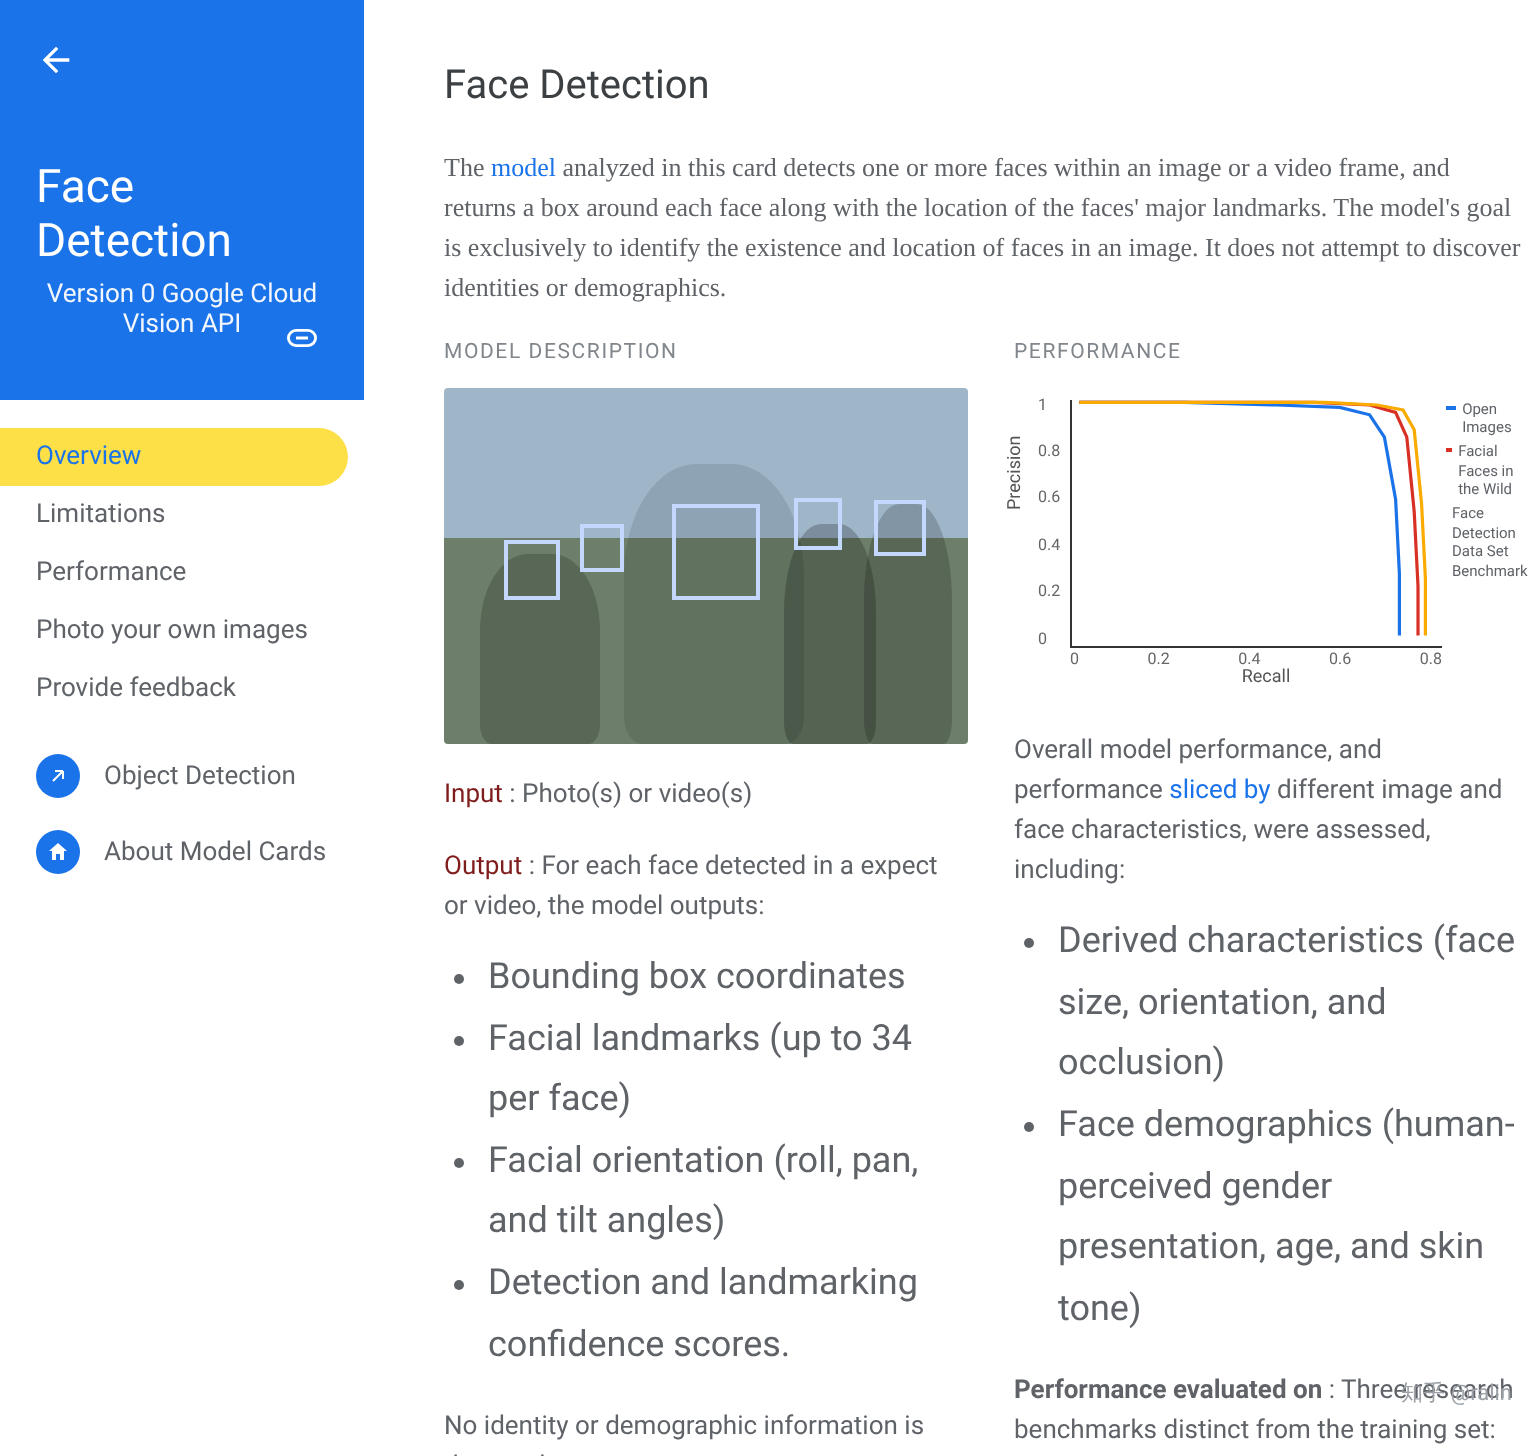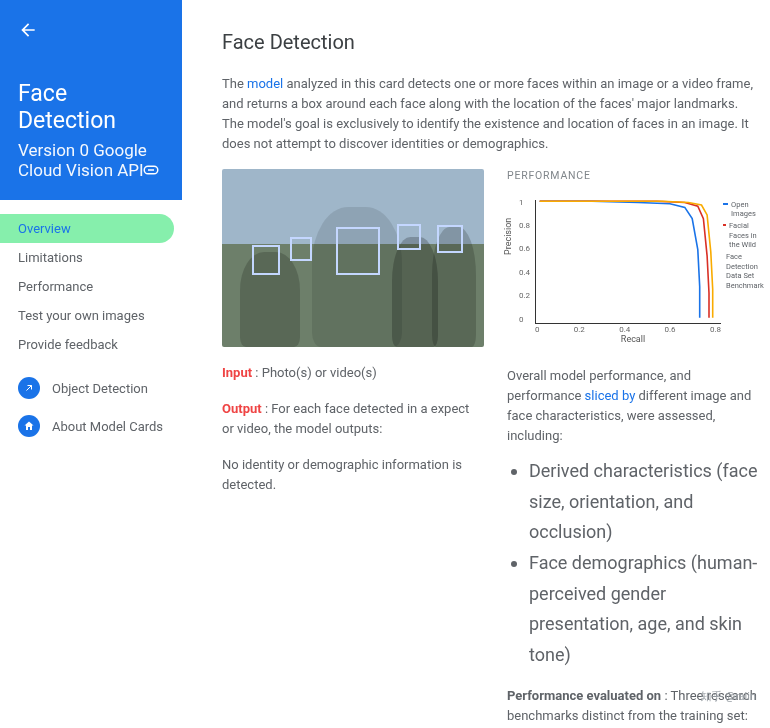--- a/index.html
+++ b/index.html
@@ -15,43 +15,43 @@
   .sidebar { width: 182px; flex: 0 0 182px; }
   .hero {
     background: #1a73e8;
     color: #fff;
     padding: 20px 18px 16px 18px;
     height: 200px;
     position: relative;
   }
   .back { width: 20px; height: 20px; cursor: pointer; }
   .hero-title { font-size: 23px; font-weight: 400; margin-top: 40px; }
-  .hero-sub { font-size: 17px; margin-top: 6px; opacity: .95; }
+  .hero-sub { font-size: 13px; margin-top: 6px; opacity: .95; text-align: center; }
   .link-icon { position: absolute; right: 22px; bottom: 18px; }
   .nav { padding: 14px 0 10px 0; }
   .nav-item {
     padding: 7px 18px;
     font-size: 13px;
     color: #5f6368;
     cursor: pointer;
     border-radius: 0 18px 18px 0;
     margin-right: 8px;
   }
-  .nav-item.active { background: #86efac; color: #1a73e8; }
+  .nav-item.active { background: #fde047; color: #1a73e8; }
   .other-h { font-size: 12.5px; font-weight: 700; color: #3c4043; padding: 14px 18px 8px; }
   .oc-row { display: flex; align-items: center; gap: 12px; padding: 8px 18px; cursor: pointer; }
   .oc-dot {
     width: 22px; height: 22px; border-radius: 50%; background: #1a73e8;
     display: flex; align-items: center; justify-content: center; flex: 0 0 22px;
   }
   .oc-label { font-size: 13px; color: #5f6368; }
   
   .main { flex: 1; padding: 30px 18px 30px 40px; }
   h1.page-title { font-size: 20px; font-weight: 400; color: #3c4043; margin-bottom: 20px; }
-  .intro p { font-size: 13px; line-height: 1.55; margin-bottom: 14px; max-width: 540px; }
+  .intro p { font-size: 13px; line-height: 1.55; margin-bottom: 14px; max-width: 540px; font-family: Liberation Serif, serif; }
   .link { color: #1a73e8; text-decoration: none; }
   .uline { color: #1a73e8; text-decoration: underline; }
   .cols { display: flex; gap: 28px; margin-top: 8px; }
   .col { flex: 1; min-width: 0; }
   .sec-label {
     font-size: 10.5px; letter-spacing: .8px; color: #80868b;
     margin-bottom: 12px; text-transform: uppercase;
   }
   .model-img {
     width: 262px; height: 178px; border-radius: 2px;
@@ -65,21 +65,21 @@
   .p3 { left: 170px; bottom: 0; width: 46px; height: 110px; background: rgba(0,0,0,.22); }
   .p4 { left: 210px; bottom: 0; width: 44px; height: 120px; }
   .face-box { position: absolute; border: 2px solid #c4d7ff; }
   .f1 { left: 30px; top: 76px; width: 28px; height: 30px; }
   .f2 { left: 68px; top: 68px; width: 22px; height: 24px; }
   .f3 { left: 114px; top: 58px; width: 44px; height: 48px; }
   .f4 { left: 175px; top: 55px; width: 24px; height: 26px; }
   .f5 { left: 215px; top: 56px; width: 26px; height: 28px; }
 
   .kv { font-size: 13px; line-height: 1.55; margin-top: 16px; }
-  .kv b { color: #ef4444; font-weight: 700; }
+  .kv b { color: #7f1d1d; font-weight: 400; }
   ul.bul { list-style: disc; padding-left: 22px; margin: 10px 0; }
   ul.bul li { font-size: 18px; line-height: 1.7; }
   .p { font-size: 13px; line-height: 1.55; margin-top: 16px; }
 
   
   .chart-wrap { position: relative; width: 252px; height: 150px; }
   .chart-axes { position: absolute; left: 28px; top: 6px; width: 186px; height: 124px; border-left:1.5px solid #333; border-bottom:1.5px solid #333; }
   .xlab { position: absolute; bottom: 0; left: 0; right: 0; text-align: center; font-size: 9px; color: #555; }
   .ylab { position: absolute; left: -4px; top: 50%; transform: rotate(-90deg) translateX(14px); transform-origin: left top; font-size: 9px; color: #555; }
   .ticks-x { position: absolute; left: 28px; right: 38px; bottom: 10px; display: flex; justify-content: space-between; font-size: 8px; color: #666; }
@@ -107,21 +107,21 @@
         <svg viewBox="0 0 24 24" width="18" height="18" fill="#fff">
             <path d="M3.9 12a4.1 4.1 0 0 1 4.1-4.1h4V6H8a6 6 0 0 0 0 12h4v-1.9H8A4.1 4.1 0 0 1 3.9 12zm4.1 1h8v-2H8v2zm8-7h-4v1.9h4a4.1 4.1 0 0 1 0 8.2h-4V18h4a6 6 0 0 0 0-12z"></path>
           </svg>
       </span>
     </div>
 
     <nav class="nav">
       <div class="nav-item active">Overview</div>
       <div class="nav-item">Limitations</div>
       <div class="nav-item">Performance</div>
-      <div class="nav-item">Test your own images</div>
+      <div class="nav-item">Photo your own images</div>
       <div class="nav-item">Provide feedback</div>
     </nav>
 
     <div class="oc-row">
       <span class="oc-dot">
         <svg viewBox="0 0 24 24" width="12" height="12" fill="#fff">
             <path d="M7 17L17 7M17 7H9m8 0v8" stroke="#fff" stroke-width="2" fill="none"></path>
           </svg>
       </span>
       <span class="oc-label">Object Detection</span>
@@ -142,20 +142,21 @@
       <p>
         <span>The </span>
         <a href="#" class="link">model</a>
         <span> analyzed in this card detects one or more faces within an image or a video frame, and returns a box around each face along with the location of the faces' major landmarks. The model's goal is exclusively to identify the existence and location of faces in an image. It does not attempt to discover identities or demographics.</span>
       </p>
     </div>
 
     <div class="cols">
 
       <div class="col">
+        <div class="sec-label">MODEL DESCRIPTION</div>
 
         <div class="model-img">
           <div class="person p1"></div>
             <div class="person p2"></div>
             <div class="person p3"></div>
             <div class="person p4"></div>
           <div class="face-box f1"></div>
           <div class="face-box f2"></div>
           <div class="face-box f3"></div>
           <div class="face-box f4"></div>
@@ -163,20 +164,26 @@
         </div>
 
         <div class="kv">
           <b>Input</b>
           <span>: Photo(s) or video(s)</span>
         </div>
         <div class="kv">
           <b>Output</b>
           <span>: For each face detected in a expect or video, the model outputs:</span>
         </div>
+        <ul class="bul">
+          <li>Bounding box coordinates</li>
+          <li>Facial landmarks (up to 34 per face)</li>
+          <li>Facial orientation (roll, pan, and tilt angles)</li>
+          <li>Detection and landmarking confidence scores.</li>
+        </ul>
         <div class="p">No identity or demographic information is detected.</div>
 
       </div>
 
       <div class="col">
         <div class="sec-label">PERFORMANCE</div>
 
         <div class="chart-wrap">
           <div class="chart-axes">
             <svg id="pr-svg" width="186" height="124" style="position:absolute;left:0;top:0">

